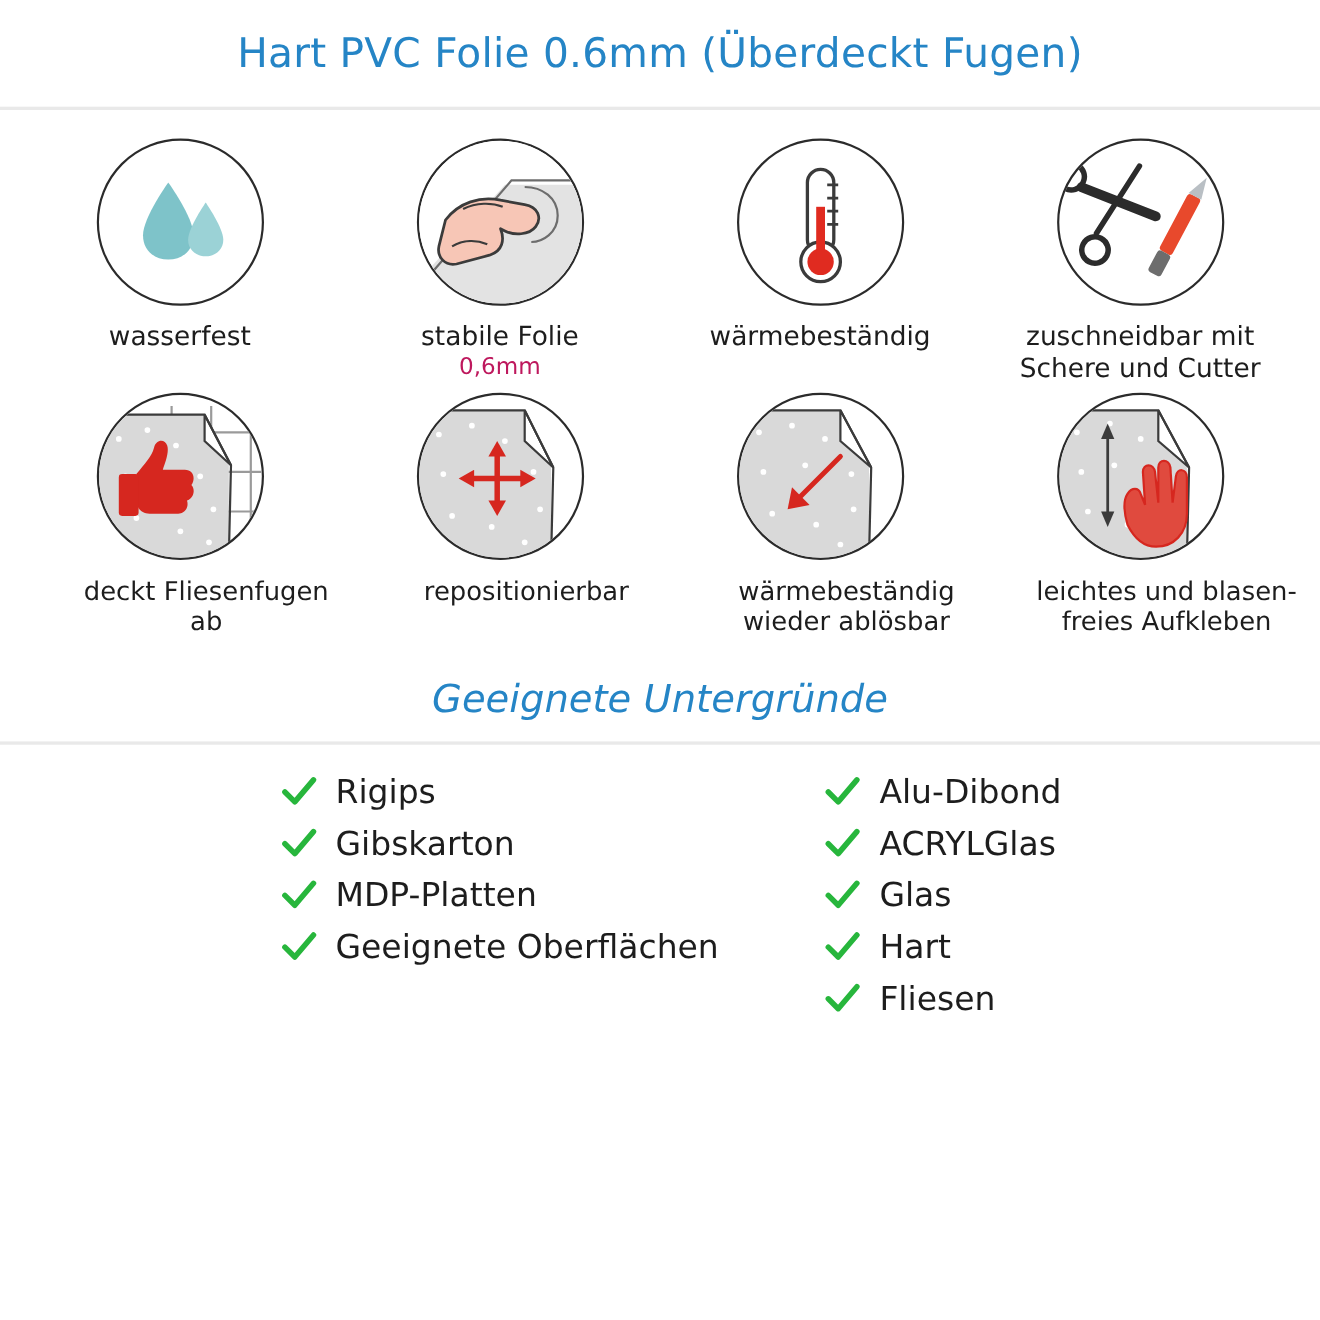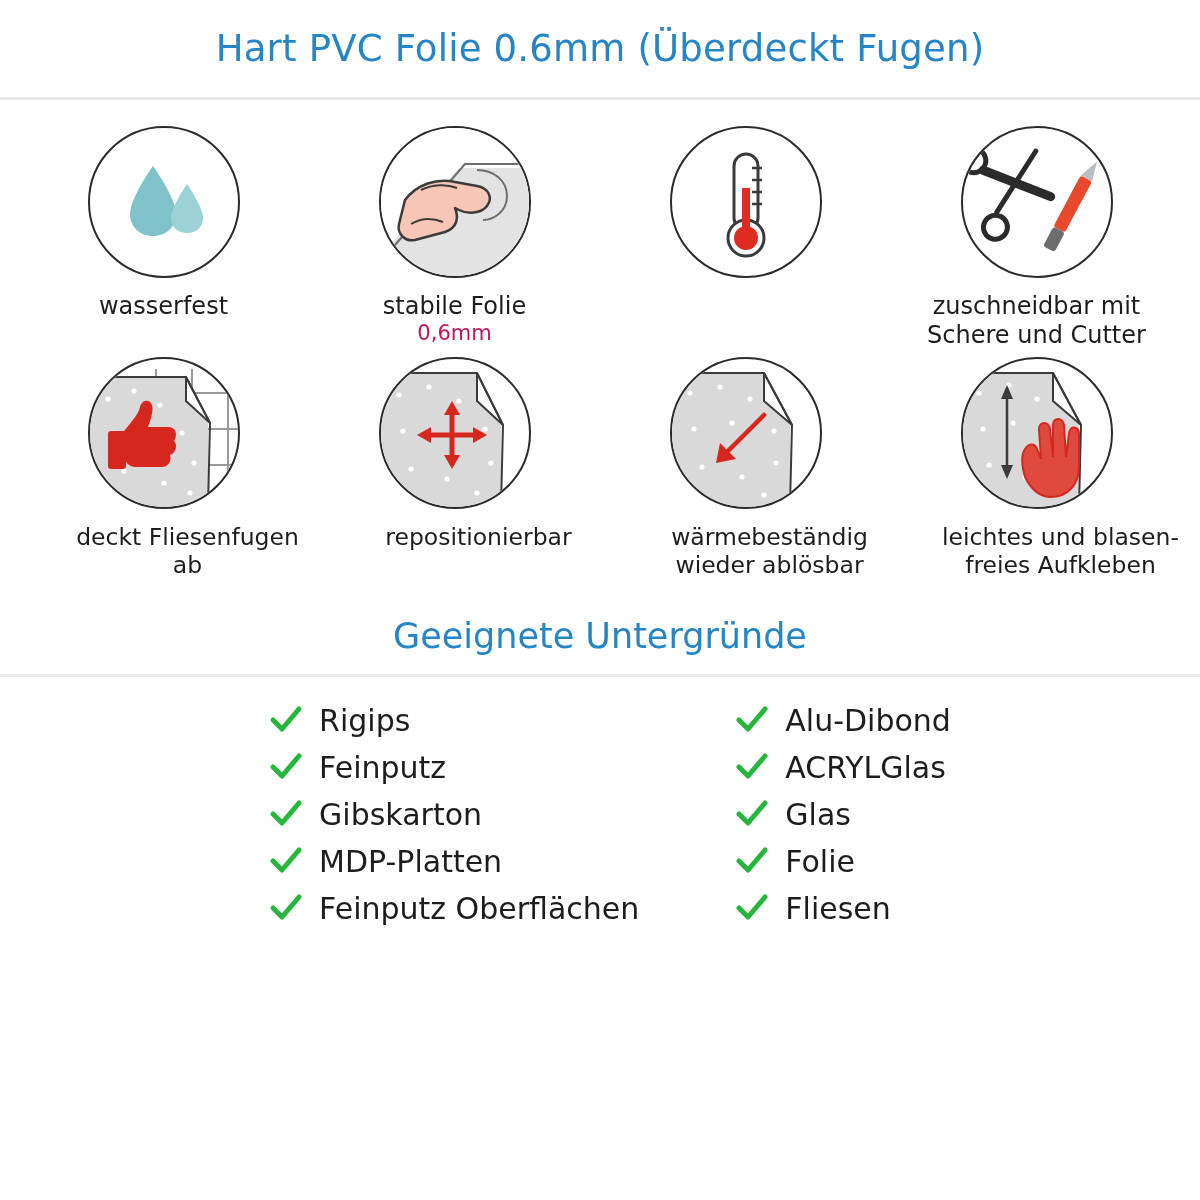--- a/index.html
+++ b/index.html
@@ -76,20 +76,21 @@
     line-height: 1.2;
   }
   .row2 .feature-label { font-size: 23.5px; margin-left: 48px; }
 
   
   .section-title-wrap {
     margin-top: 36px;
     text-align: center;
     padding-bottom: 18px;
     border-bottom: 3px solid #e9e9e9;
+    font-style: italic;
   }
   .section-title {
     font-size: 35px;
     color: #2585c6;
   }
 
   
   .checklists {
     margin-top: 26px;
     display: flex;
@@ -178,20 +179,21 @@
           <circle cx="74" cy="110" r="12" fill="#e02b20"></circle>
           <rect x="70" y="60" width="8" height="48" fill="#e02b20"></rect>
           <g stroke="#3b3b3b" stroke-width="2.5">
             <line x1="80" y1="40" x2="90" y2="40"></line>
             <line x1="80" y1="52" x2="90" y2="52"></line>
             <line x1="80" y1="64" x2="90" y2="64"></line>
             <line x1="80" y1="76" x2="90" y2="76"></line>
           </g>
         </svg>
       </div>
+      <div class="feature-label">wärmebeständig</div>
     </div>
 
     <div class="feature">
       <div class="circle">
         <svg width="148" height="148" viewBox="0 0 148 148">
           <g transform="rotate(-18 70 66)">
             <path d="M30 28 L86 74" stroke="#2b2b2b" stroke-width="9" stroke-linecap="round"></path>
             <path d="M30 72 L86 26" stroke="#2b2b2b" stroke-width="5" stroke-linecap="round"></path>
             <circle cx="24" cy="86" r="12" fill="none" stroke="#2b2b2b" stroke-width="5"></circle>
             <circle cx="24" cy="16" r="12" fill="none" stroke="#2b2b2b" stroke-width="5"></circle>
@@ -345,39 +347,33 @@
       <div class="check-item">
         <svg class="check-mark" viewBox="0 0 34 34">
             <path d="M4 17 L13 26 L30 6" fill="none" stroke="#27b63c" stroke-width="5" stroke-linecap="round" stroke-linejoin="round"></path>
           </svg>
         <span>Rigips</span>
       </div>
       <div class="check-item">
         <svg class="check-mark" viewBox="0 0 34 34">
             <path d="M4 17 L13 26 L30 6" fill="none" stroke="#27b63c" stroke-width="5" stroke-linecap="round" stroke-linejoin="round"></path>
           </svg>
-        <span>Feinputz</span>
-      </div>
-      <div class="check-item">
-        <svg class="check-mark" viewBox="0 0 34 34">
-            <path d="M4 17 L13 26 L30 6" fill="none" stroke="#27b63c" stroke-width="5" stroke-linecap="round" stroke-linejoin="round"></path>
-          </svg>
         <span>Gibskarton</span>
       </div>
       <div class="check-item">
         <svg class="check-mark" viewBox="0 0 34 34">
             <path d="M4 17 L13 26 L30 6" fill="none" stroke="#27b63c" stroke-width="5" stroke-linecap="round" stroke-linejoin="round"></path>
           </svg>
         <span>MDP-Platten</span>
       </div>
       <div class="check-item">
         <svg class="check-mark" viewBox="0 0 34 34">
             <path d="M4 17 L13 26 L30 6" fill="none" stroke="#27b63c" stroke-width="5" stroke-linecap="round" stroke-linejoin="round"></path>
           </svg>
-        <span>Feinputz Oberflächen</span>
+        <span>Geeignete Oberflächen</span>
       </div>
     </div>
 
     <div class="check-col">
       <div class="check-item">
         <svg class="check-mark" viewBox="0 0 34 34">
             <path d="M4 17 L13 26 L30 6" fill="none" stroke="#27b63c" stroke-width="5" stroke-linecap="round" stroke-linejoin="round"></path>
           </svg>
         <span>Alu-Dibond</span>
       </div>
@@ -390,21 +386,21 @@
       <div class="check-item">
         <svg class="check-mark" viewBox="0 0 34 34">
             <path d="M4 17 L13 26 L30 6" fill="none" stroke="#27b63c" stroke-width="5" stroke-linecap="round" stroke-linejoin="round"></path>
           </svg>
         <span>Glas</span>
       </div>
       <div class="check-item">
         <svg class="check-mark" viewBox="0 0 34 34">
             <path d="M4 17 L13 26 L30 6" fill="none" stroke="#27b63c" stroke-width="5" stroke-linecap="round" stroke-linejoin="round"></path>
           </svg>
-        <span>Folie</span>
+        <span>Hart</span>
       </div>
       <div class="check-item">
         <svg class="check-mark" viewBox="0 0 34 34">
             <path d="M4 17 L13 26 L30 6" fill="none" stroke="#27b63c" stroke-width="5" stroke-linecap="round" stroke-linejoin="round"></path>
           </svg>
         <span>Fliesen</span>
       </div>
     </div>
   </div>
 

